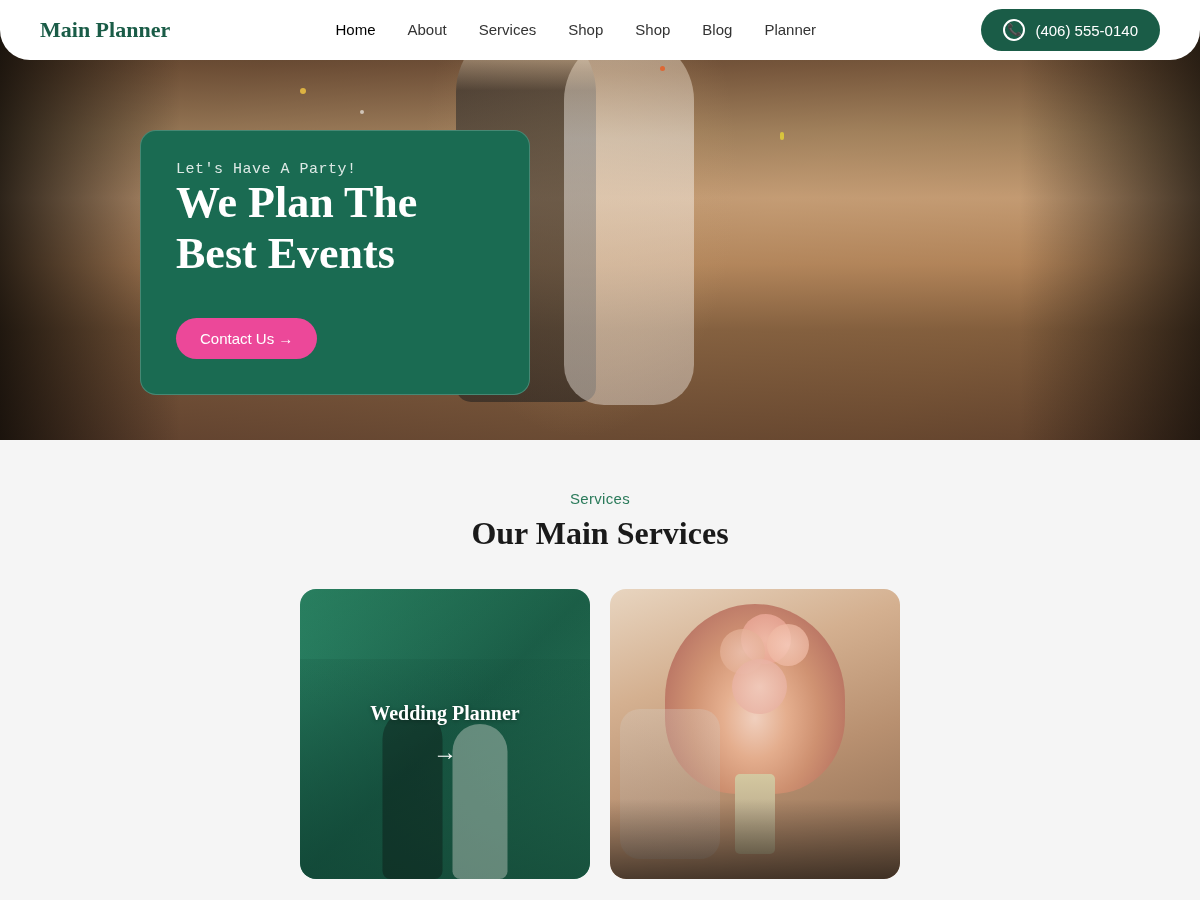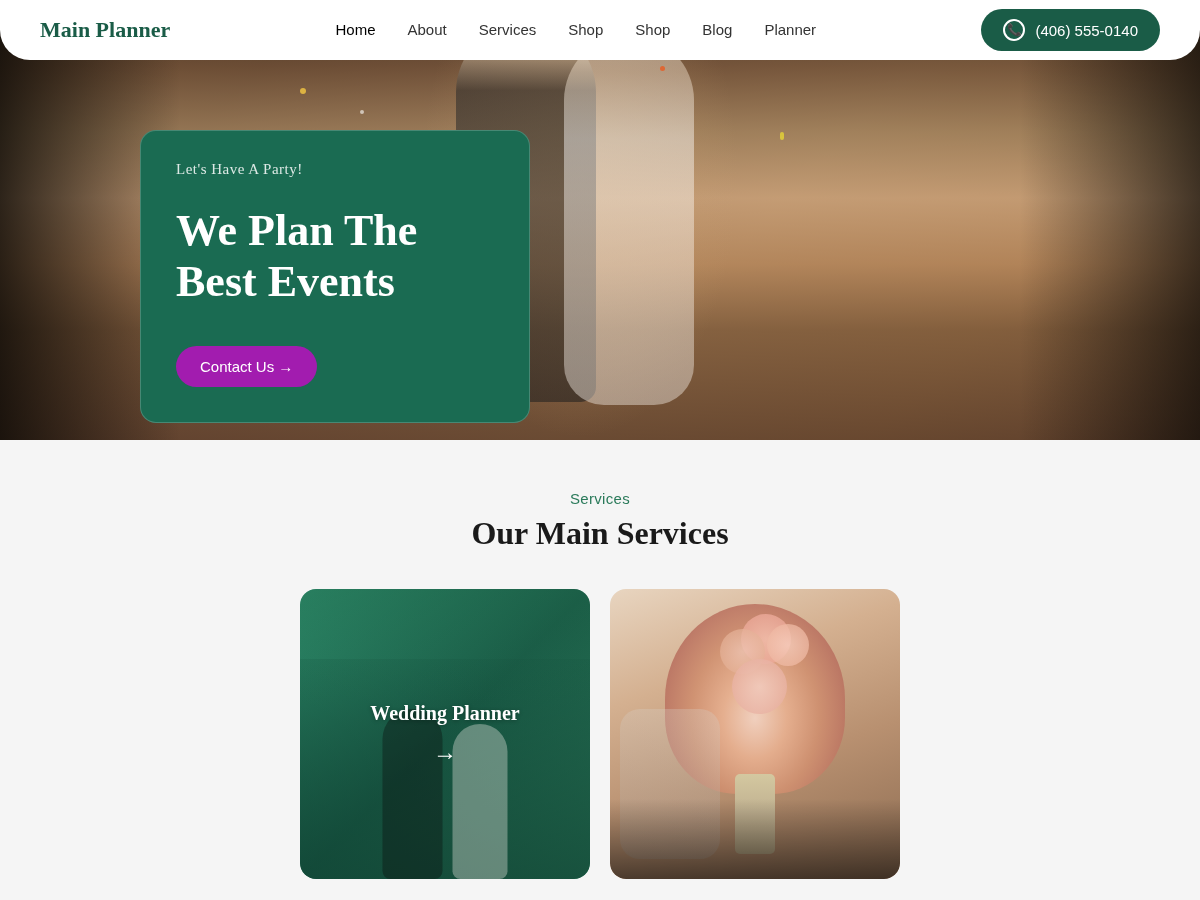--- a/index.html
+++ b/index.html
@@ -83,34 +83,34 @@
       left: 140px;
       width: 390px;
       background: #1a6b52;
       border-radius: 16px;
       padding: 30px 35px 35px 35px;
       border: 1px solid rgba(255,255,255,0.2);
     }
     .hero-subtitle {
       color: rgba(255,255,255,0.85);
       font-size: 15px;
-      font-family: Liberation Serif, serif;
-      margin-bottom: 28px;
+      font-family: Liberation Mono, monospace;
+      margin-bottom: 0;
       letter-spacing: 0.5px;
     }
     .hero-title {
       color: white;
       font-size: 44px;
       font-weight: bold;
       font-family: Georgia, serif;
       line-height: 1.15;
       margin-bottom: 39px;
     }
     .hero-cta {
-      background: #a21caf;
+      background: #ec4899;
       color: white;
       border: none;
       border-radius: 25px;
       padding: 12px 24px;
       font-size: 15px;
       font-family: Arial, sans-serif;
       cursor: pointer;
       display: inline-flex;
       align-items: center;
       gap: 8px;

